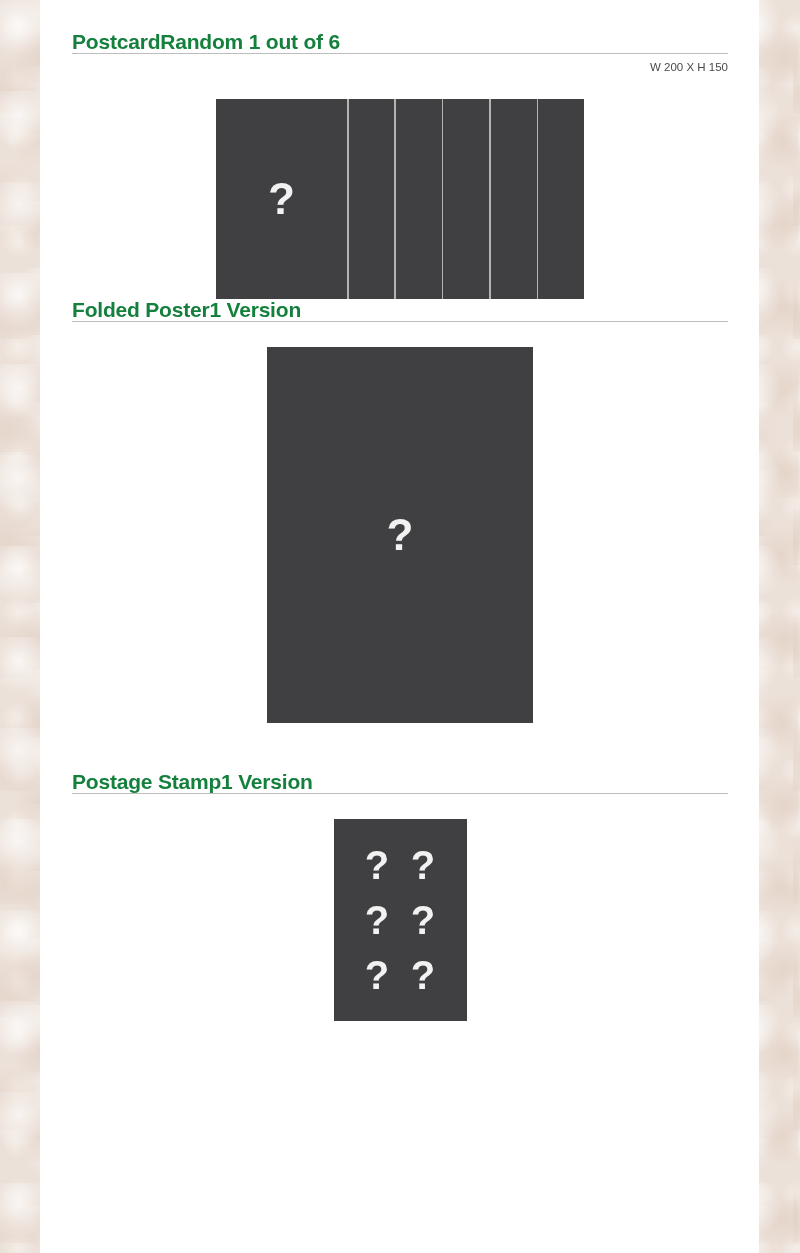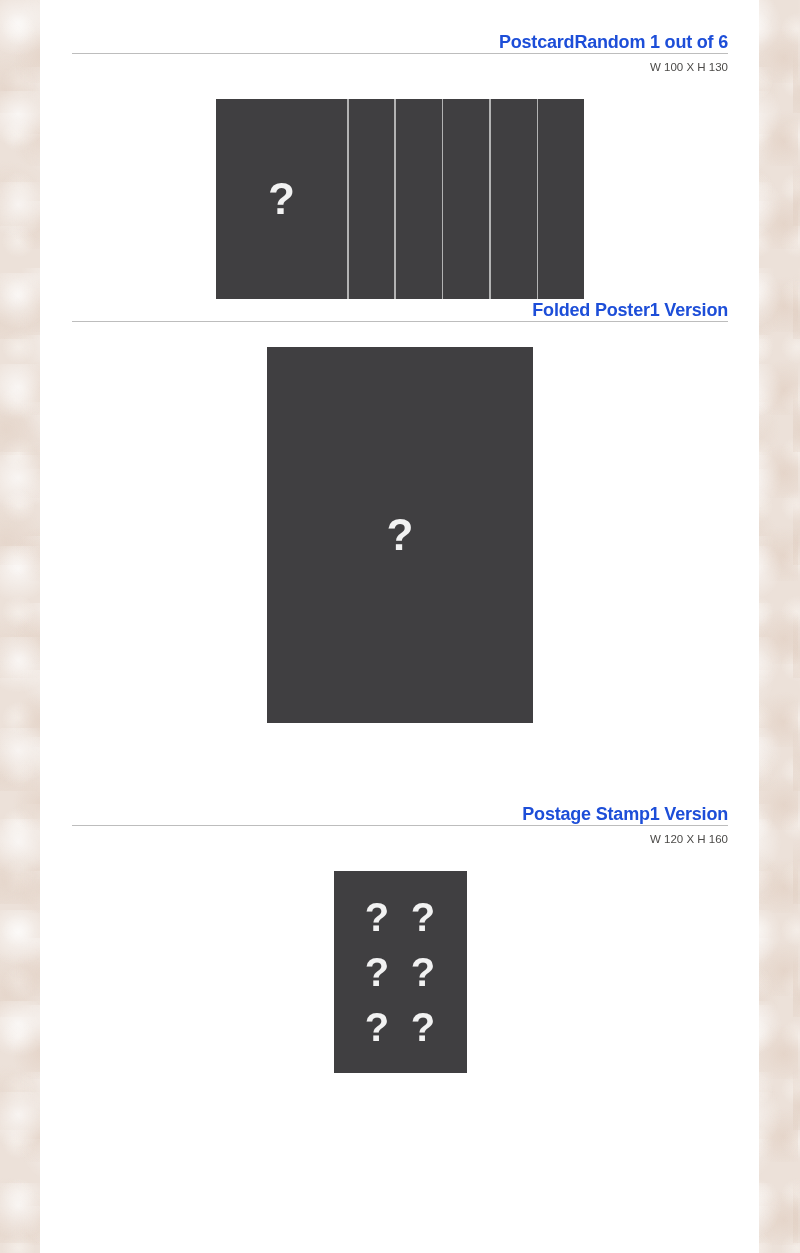--- a/index.html
+++ b/index.html
@@ -26,31 +26,31 @@
     left: 40px;
     top: 0;
     width: 719px;
     height: 100%;
     background: #ffffff;
     padding: 0 31px 0 32px;
   }
 
   .section-postcard { padding-top: 31px; }
   .section-poster   { }
-  .section-stamp    { margin-top: 80px; }
+  .section-stamp    { margin-top: 48px; }
 
   .sec-head {
     display: flex;
-    justify-content: flex-end;
+    justify-content: flex-start;
     align-items: flex-end;
     font-weight: bold;
-    font-size: 18px;
+    font-size: 21px;
     line-height: 22px;
     letter-spacing: -0.2px;
-    color: #1d4ed8;
+    color: #15803d;
     border-bottom: 1.5px solid #bdbdbd;
   }
 
   .sec-size {
     text-align: right;
     font-size: 11.5px;
     line-height: 14px;
     color: #4b4a48;
     margin-top: 6px;
   }
@@ -120,21 +120,21 @@
 <body>
 
 <div class="page">
   <div class="content">
 
     <section class="section-postcard">
       <header class="sec-head">
         <span>Postcard</span>
         <span>Random 1 out of 6</span>
       </header>
-      <div class="sec-size">W 100 X H 130</div>
+      <div class="sec-size">W 200 X H 150</div>
       <figure class="postcard-stack">
         <div class="card-front">
           <span class="qmark">?</span>
         </div>
         <div class="card-edge"></div>
         <div class="card-edge"></div>
         <div class="card-edge"></div>
         <div class="card-edge"></div>
         <div class="card-edge"></div>
       </figure>
@@ -148,21 +148,20 @@
       <figure class="poster">
         <span class="qmark">?</span>
       </figure>
     </section>
 
     <section class="section-stamp">
       <header class="sec-head">
         <span>Postage Stamp</span>
         <span>1 Version</span>
       </header>
-      <div class="sec-size">W 120 X H 160</div>
       <figure class="stamp">
         <div class="stamp-cell">
           <span class="qmark">?</span>
         </div>
         <div class="stamp-cell">
           <span class="qmark">?</span>
         </div>
         <div class="stamp-cell">
           <span class="qmark">?</span>
         </div>

